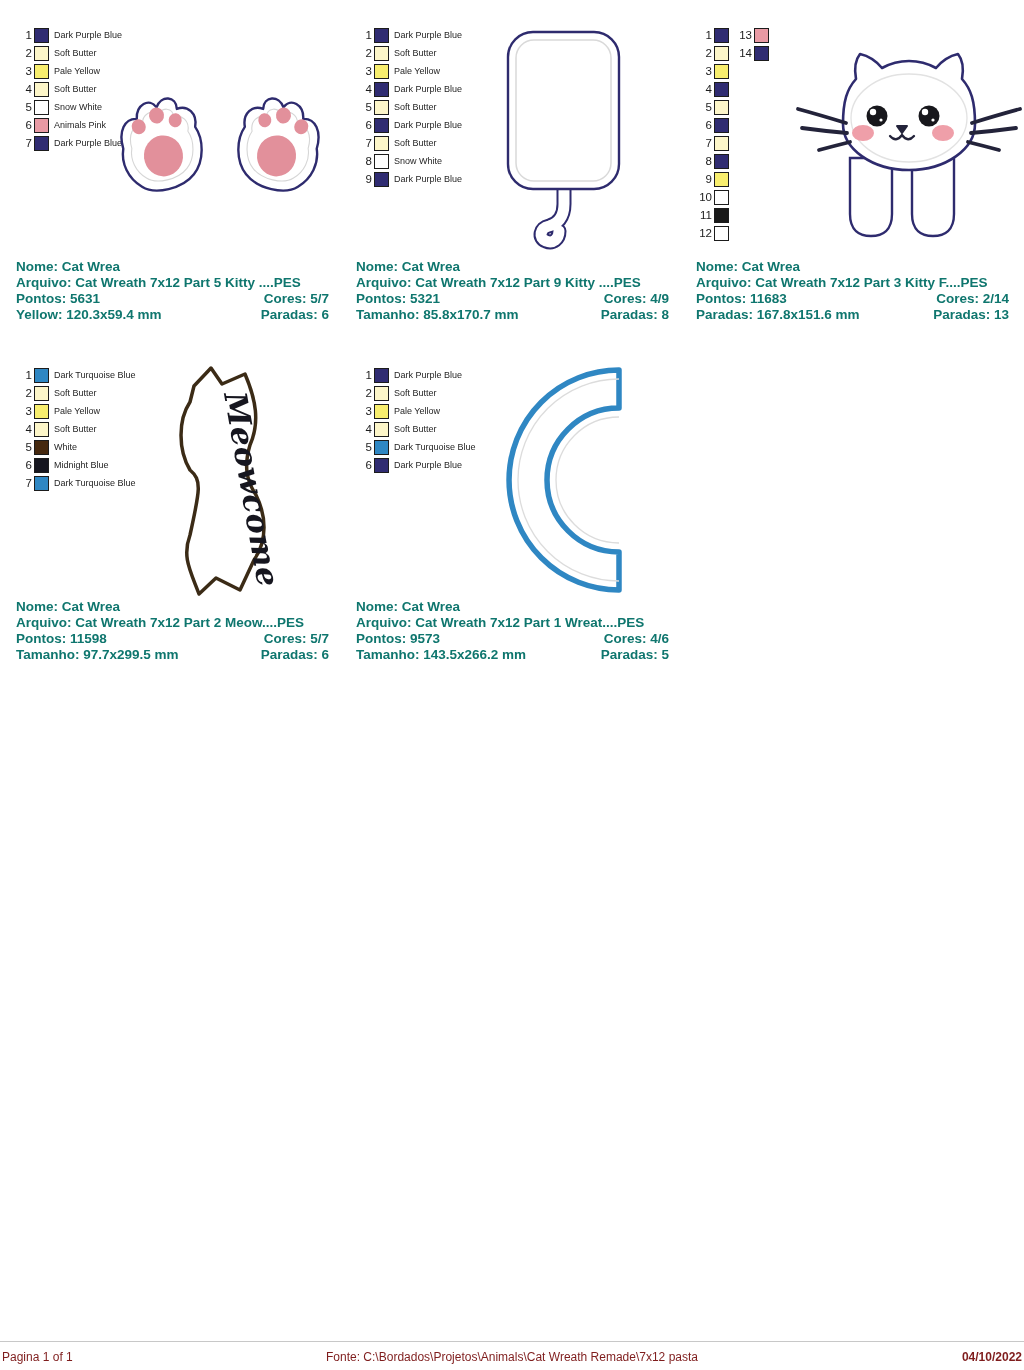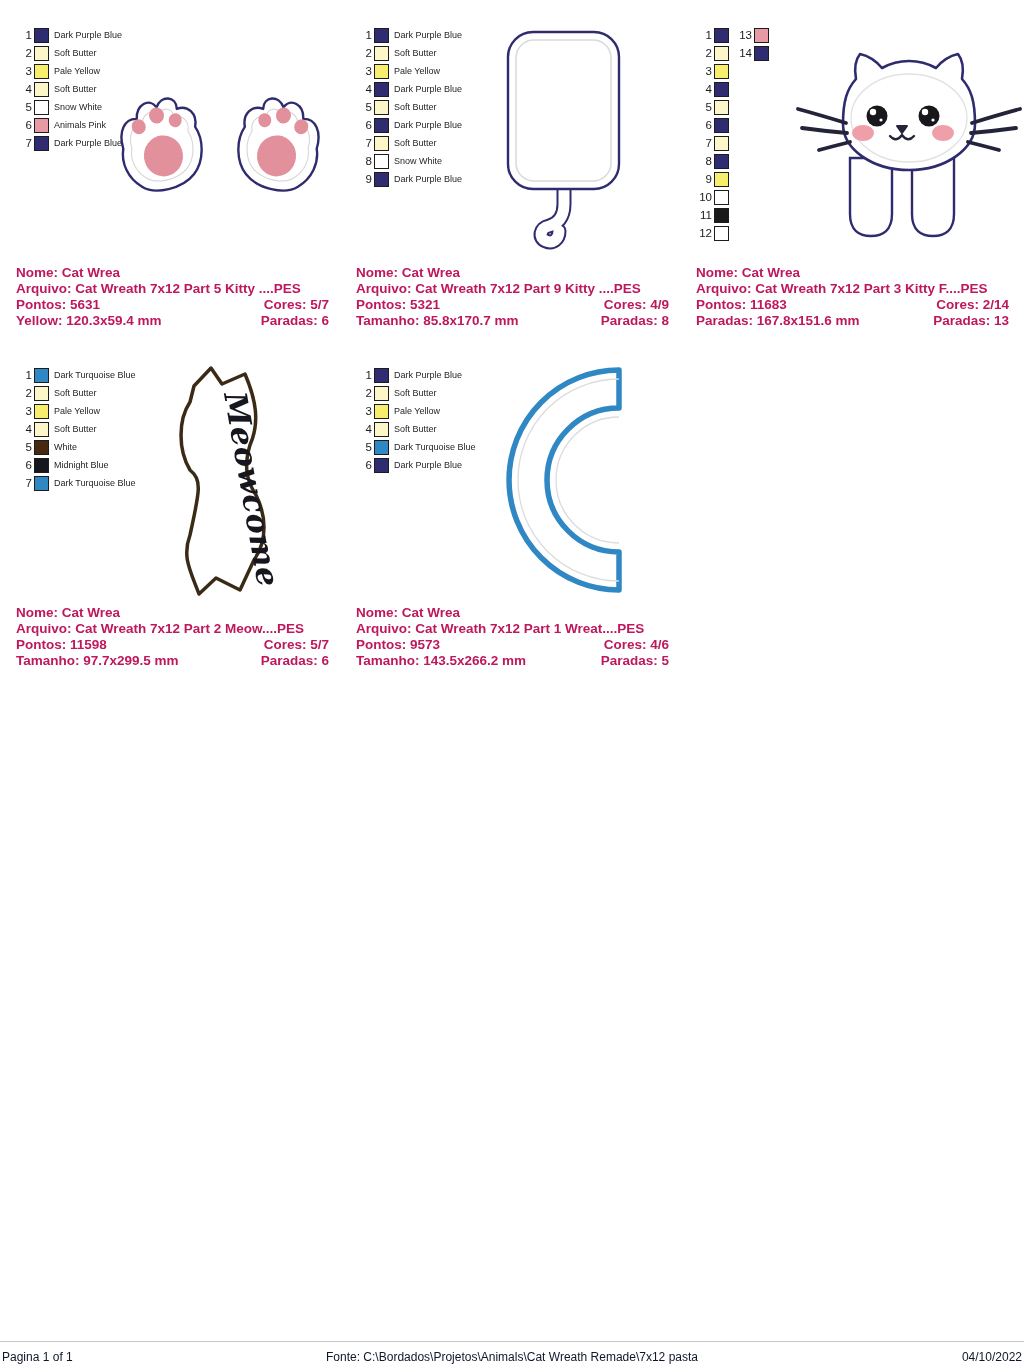--- a/index.html
+++ b/index.html
@@ -17,27 +17,27 @@
   .color-row{display:flex;align-items:center;height:18px;}
   .cnum{width:16px;text-align:right;font-size:11.5px;color:#1c1c1c;margin-right:2px;}
   .swatch{width:13px;height:13px;border:1px solid #1c1c1c;flex:none;box-sizing:content-box;}
   .clabel{font-size:9px;color:#1f1f1f;margin-left:5px;white-space:nowrap;}
   .art{position:absolute;}
   .a0{left:110px;top:62px;}
   .a1{left:164px;top:8px;}
   .a2{left:112px;top:26px;}
   .a3{left:168px;top:2px;}
   .a4{left:152px;top:2px;}
-  .meta{position:absolute;left:16px;width:313px;top:239px;font-weight:bold;font-size:13.5px;line-height:16px;color:#be185d;margin-top:6px;}
+  .meta{position:absolute;left:16px;width:313px;top:239px;font-weight:bold;font-size:13.5px;line-height:16px;color:#0f766e;}
   .meta-row{display:flex;justify-content:space-between;}
   .footer-rule{position:absolute;left:0;right:0;top:1341px;border-top:1px solid #c8c8c8;height:0;}
-  .footer-text{position:absolute;font-size:12px;color:#0f172a;top:1350px;white-space:nowrap;}
+  .footer-text{position:absolute;font-size:12px;color:#7f1d1d;top:1350px;white-space:nowrap;}
   .f-left{left:2px;}
   .f-center{left:50%;transform:translateX(-50%);}
-  .f-right{right:2px;}
+  .f-right{right:2px;font-weight:bold;}
 </style>
 </head>
 <body>
 
 <div class="page">
 
   <section class="panel p0">
     <ul class="color-list">
         <li class="color-row">
           <span class="cnum">1</span>

